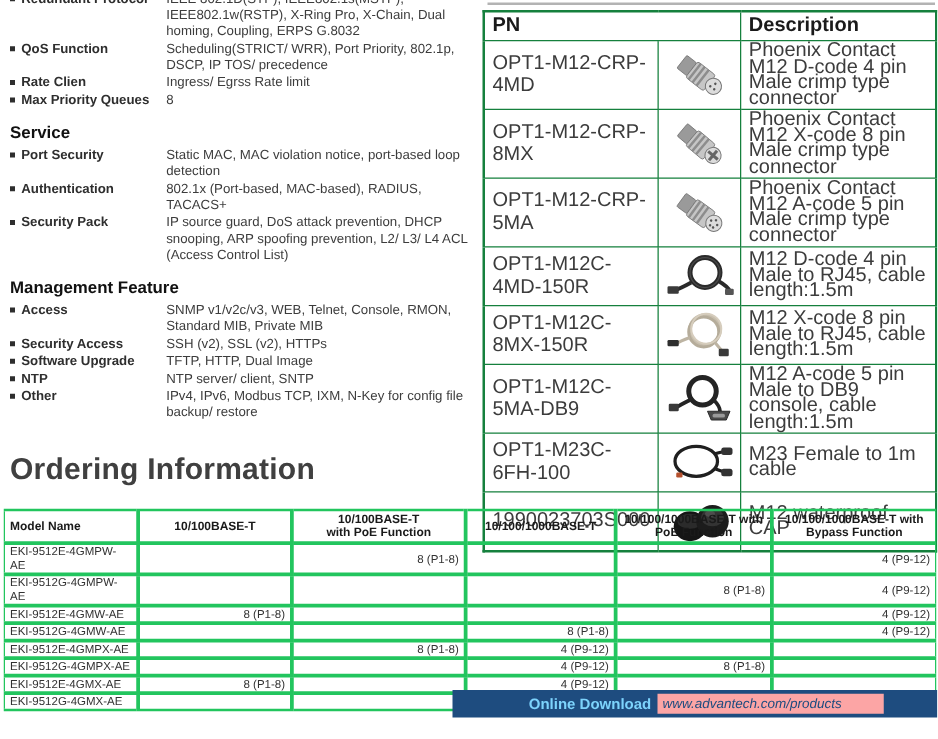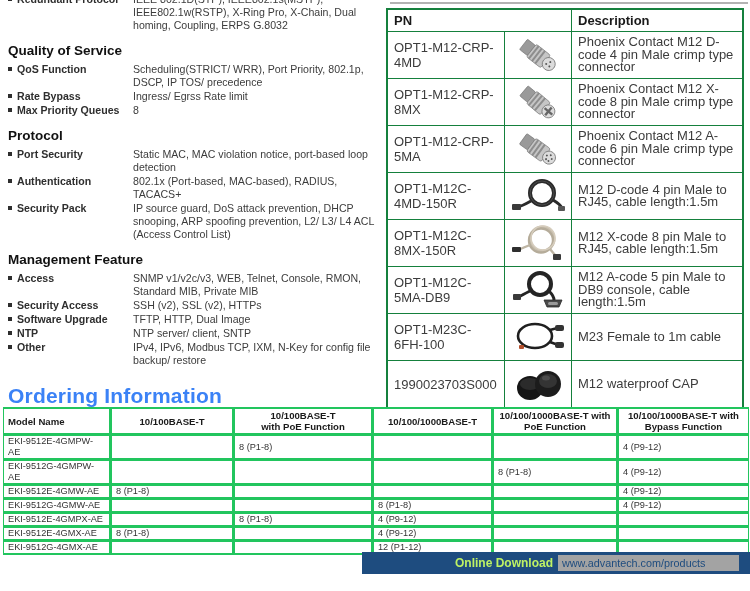--- a/index.html
+++ b/index.html
@@ -10,93 +10,92 @@
   .spec-col{position:absolute;left:8px;top:-7px;width:366px;}
   .spec-heading{font-size:13.5px;font-weight:bold;color:#111;margin:11px 0 5px 0;}
   .spec-row{display:flex;align-items:flex-start;margin-bottom:1px;font-size:10.6px;line-height:13px;}
   .spec-label{width:125px;flex:none;display:flex;gap:5px;font-weight:bold;color:#2e2e2e;}
   .bullet{width:4px;height:4px;background:#2e2e2e;flex:none;margin-top:4px;}
   .spec-value{flex:1;color:#3c3c3c;}
 
   
   .topline{position:absolute;left:390px;top:2px;width:358px;height:2px;background:#b3b3b3;}
   .pn-table{position:absolute;left:386px;top:8px;border-collapse:collapse;table-layout:fixed;}
-  .pn-table th,.pn-table td{border:1px solid #15803d;font-size:13px;padding:2px 6px;vertical-align:middle;}
+  .pn-table th,.pn-table td{border:1px solid #15803d;font-size:16px;padding:2px 6px;vertical-align:middle;}
   .pn-table th{font-weight:bold;color:#1a1a1a;text-align:left;height:17px;border-width:2px 1px 1px 1px;}
   .pn-table th.desc-h{border-width:2px 2px 1px 1px;margin-left:20px;}
   .pn-table td{height:42px;color:#3c3c3c;}
   .pn-table td.pn{width:104px;}
   .pn-table td.img{width:64px;text-align:center;padding:1px;}
   .pn-table td.desc{width:158px;line-height:12.5px;}
   .pn-table tr td:last-child{border-right-width:2px;}
   .pn-table tr:last-child td{border-bottom-width:2px;}
   .pn-table tr td:first-child,.pn-table th:first-child{border-left-width:2px;}
 
   
-  .ordering-title{position:absolute;left:8px;top:384px;font-size:21px;font-weight:bold;
-                  color:#3b82f6;letter-spacing:0.2px;}
+  .ordering-title{position:absolute;left:8px;top:362px;font-size:24px;font-weight:bold;
+                  color:#404040;letter-spacing:0.2px;}
   .ord-table{position:absolute;left:3px;top:407px;border-collapse:collapse;table-layout:fixed;}
   .ord-table th,.ord-table td{border:3px solid #22c55e;padding:0 4px;}
   .ord-table th{font-size:9.6px;font-weight:bold;color:#1a1a1a;text-align:center;height:24px;
                 white-space:pre-line;line-height:11px;border-top-width:2px;}
   .ord-table th.model-h{text-align:left;}
-  .ord-table td{font-size:9.2px;height:11px;line-height:11px;color:#333;text-align:left;}
+  .ord-table td{font-size:9.2px;height:11px;line-height:11px;color:#333;text-align:right;}
   .ord-table td.model{text-align:left;}
   .ord-table tr:last-child td{border-bottom-width:2px;margin-top:32px;}
   .ord-table th:first-child,.ord-table td:first-child{border-left-width:1.5px;}
   .ord-table th:last-child,.ord-table td:last-child{border-right-width:1.5px;}
 
   
   .footer-bar{position:absolute;left:362px;top:552px;width:388px;height:22px;background:#1e4c7f;
               display:flex;align-items:center;}
-  .dl-label{color:#bef264;font-weight:bold;font-size:12px;margin-left:93px;white-space:nowrap;}
-  .dl-box{background:#a3a3a3;width:181px;height:16px;margin-left:5px;display:flex;align-items:center;}
+  .dl-label{color:#7dd3fc;font-weight:bold;font-size:12px;margin-left:61px;white-space:nowrap;}
+  .dl-box{background:#fca5a5;width:181px;height:16px;margin-left:5px;display:flex;align-items:center;font-style:italic;}
   .dl-url{color:#1e4c7f;font-size:10.8px;padding-left:4px;white-space:nowrap;}
 
   svg{display:block;margin:0 auto;}
 </style>
 </head>
 <body>
 
 <div class="page">
 
   <div class="spec-col">
 
     <div class="spec-row">
       <span class="spec-label">
           <span class="bullet"></span>
           <span>Redundant Protocol</span>
         </span>
       <span class="spec-value">IEEE 802.1D(STP), IEEE802.1s(MSTP), IEEE802.1w(RSTP), X-Ring Pro, X-Chain, Dual homing, Coupling, ERPS G.8032</span>
     </div>
 
-    <div class="spec-heading">Quality of Service</div>
     <div class="spec-row">
       <span class="spec-label">
           <span class="bullet"></span>
           <span>QoS Function</span>
         </span>
       <span class="spec-value">Scheduling(STRICT/ WRR), Port Priority, 802.1p, DSCP, IP TOS/ precedence</span>
     </div>
     <div class="spec-row">
       <span class="spec-label">
           <span class="bullet"></span>
-          <span>Rate Bypass</span>
+          <span>Rate Clien</span>
         </span>
       <span class="spec-value">Ingress/ Egrss Rate limit</span>
     </div>
     <div class="spec-row">
       <span class="spec-label">
           <span class="bullet"></span>
           <span>Max Priority Queues</span>
         </span>
       <span class="spec-value">8</span>
     </div>
 
-    <div class="spec-heading">Protocol</div>
+    <div class="spec-heading">Service</div>
     <div class="spec-row">
       <span class="spec-label">
           <span class="bullet"></span>
           <span>Port Security</span>
         </span>
       <span class="spec-value">Static MAC, MAC violation notice, port-based loop detection</span>
     </div>
     <div class="spec-row">
       <span class="spec-label">
           <span class="bullet"></span>
@@ -210,21 +209,21 @@
                 <rect x="28" y="12.5" width="2" height="16" fill="#8d8d8d"></rect>
             <circle cx="40" cy="20.5" r="6.5" fill="#dcdcdc" stroke="#777" stroke-width="0.8"></circle>
             <circle cx="40" cy="17.5" r="1" fill="#555"></circle>
                 <circle cx="37" cy="20" r="1" fill="#555"></circle>
                 <circle cx="43" cy="20" r="1" fill="#555"></circle>
                 <circle cx="38.5" cy="23.5" r="1" fill="#555"></circle>
                 <circle cx="41.5" cy="23.5" r="1" fill="#555"></circle>
           </g>
         </svg>
       </td>
-      <td class="desc">Phoenix Contact M12 A-code 6 pin Male crimp type connector</td>
+      <td class="desc">Phoenix Contact M12 A-code 5 pin Male crimp type connector</td>
     </tr>
 
     <tr>
       <td class="pn">OPT1-M12C-4MD-150R</td>
       <td class="img">
         <svg width="56" height="40" viewBox="0 0 56 40">
           <circle cx="32" cy="17" r="12" fill="none" stroke="#2a2a2a" stroke-width="4"></circle>
           <circle cx="32" cy="17" r="12" fill="none" stroke="#4a4a4a" stroke-width="1"></circle>
           <path d="M21 25 Q12 30 8 31" stroke="#2a2a2a" stroke-width="3" fill="none"></path>
           <rect x="2" y="28" width="9" height="6" rx="1" fill="#3a3a3a"></rect>
@@ -354,20 +353,28 @@
     </tr>
     <tr>
       <td class="model">EKI-9512E-4GMPX-AE</td>
       <td></td>
       <td>8 (P1-8)</td>
       <td>4 (P9-12)</td>
       <td></td>
       <td></td>
     </tr>
     <tr>
+      <td class="model">EKI-9512G-4GMPX-AE</td>
+      <td></td>
+      <td></td>
+      <td>4 (P9-12)</td>
+      <td>8 (P1-8)</td>
+      <td></td>
+    </tr>
+    <tr>
       <td class="model">EKI-9512E-4GMX-AE</td>
       <td>8 (P1-8)</td>
       <td></td>
       <td>4 (P9-12)</td>
       <td></td>
       <td></td>
     </tr>
     <tr>
       <td class="model">EKI-9512G-4GMX-AE</td>
       <td></td>

